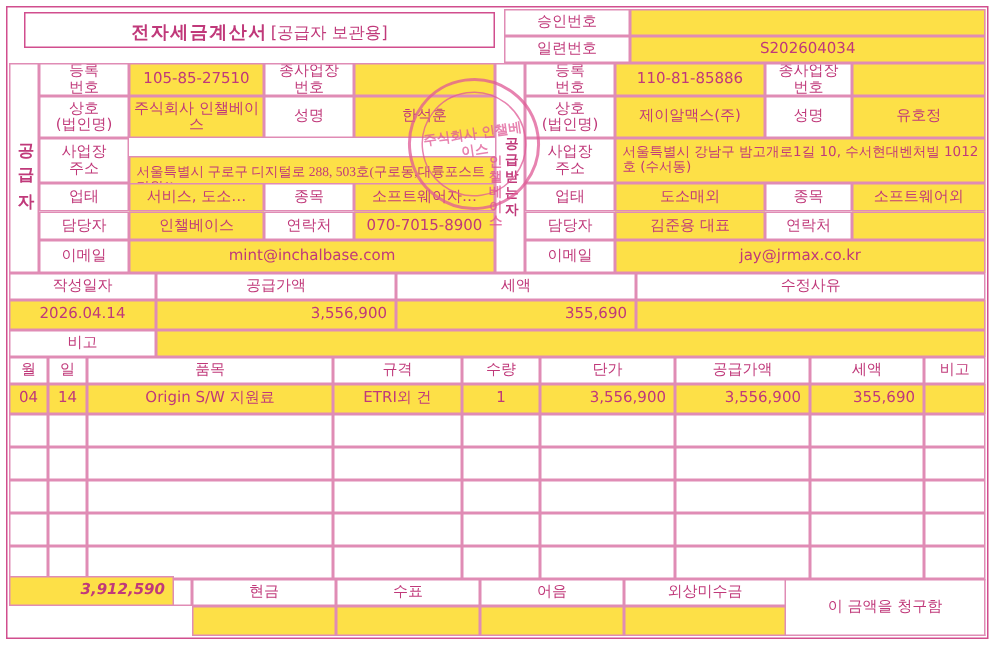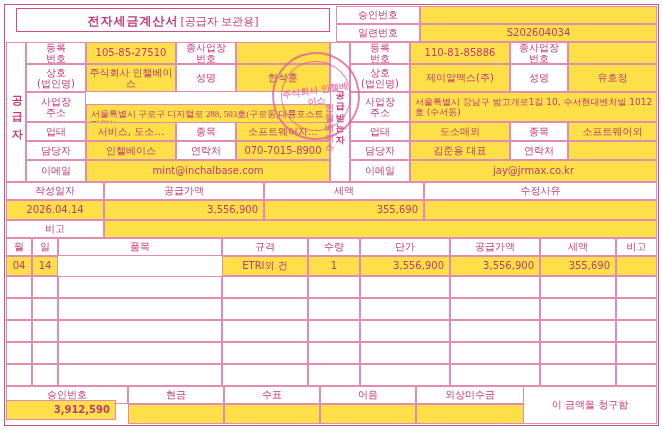--- a/index.html
+++ b/index.html
@@ -146,20 +146,21 @@
   <div class="cell lbl" style="left:58px;top:238px;width:164px;height:18px;">품목</div>
   <div class="cell lbl" style="left:222px;top:238px;width:86px;height:18px;">규격</div>
   <div class="cell lbl" style="left:308px;top:238px;width:52px;height:18px;">수량</div>
   <div class="cell lbl" style="left:360px;top:238px;width:90px;height:18px;">단가</div>
   <div class="cell lbl" style="left:450px;top:238px;width:90px;height:18px;">공급가액</div>
   <div class="cell lbl" style="left:540px;top:238px;width:76px;height:18px;">세액</div>
   <div class="cell lbl" style="left:616px;top:238px;width:41px;height:18px;">비고</div>
 
   <div class="cell val" style="left:6px;top:256px;width:26px;height:20px;">04</div>
   <div class="cell val" style="left:32px;top:256px;width:26px;height:20px;">14</div>
+  <div class="cell val" style="left:58px;top:256px;width:164px;height:20px;">Origin S/W 지원료</div>
   <div class="cell val" style="left:222px;top:256px;width:86px;height:20px;">ETRI외 건</div>
   <div class="cell val" style="left:308px;top:256px;width:52px;height:20px;">1</div>
   <div class="cell val right" style="left:360px;top:256px;width:90px;height:20px;">3,556,900</div>
   <div class="cell val right" style="left:450px;top:256px;width:90px;height:20px;">3,556,900</div>
   <div class="cell val right" style="left:540px;top:256px;width:76px;height:20px;">355,690</div>
   <div class="cell val" style="left:616px;top:256px;width:41px;height:20px;"></div>
 
   <div class="cell" style="left:6px;top:276px;width:26px;height:22px;"></div>
   <div class="cell" style="left:32px;top:276px;width:26px;height:22px;"></div>
   <div class="cell" style="left:58px;top:276px;width:164px;height:22px;"></div>
@@ -212,21 +213,21 @@
 
   <div class="cell lbl" style="left:6px;top:386px;width:122px;height:18px;">승인번호</div>
   <div class="cell lbl" style="left:128px;top:386px;width:96px;height:18px;">현금</div>
   <div class="cell lbl" style="left:224px;top:386px;width:96px;height:18px;">수표</div>
   <div class="cell lbl" style="left:320px;top:386px;width:96px;height:18px;">어음</div>
   <div class="cell lbl" style="left:416px;top:386px;width:108px;height:18px;">외상미수금</div>
   <div class="cell nb" style="left:524px;top:386px;width:133px;height:38px;border-top:1px solid #e08cb5;border-right:1px solid #e08cb5;border-bottom:1px solid #e08cb5;">
     <span>이 금액을 청구함</span>
   </div>
 
-  <div class="cell val right b" style="left:6px;top:400px;width:110px;height:20px;">3,912,590</div>
+  <div class="cell val right b" style="left:6px;top:384px;width:110px;height:20px;font-style:italic;">3,912,590</div>
   <div class="cell val right" style="left:128px;top:404px;width:96px;height:20px;"></div>
   <div class="cell val right" style="left:224px;top:404px;width:96px;height:20px;"></div>
   <div class="cell val right" style="left:320px;top:404px;width:96px;height:20px;"></div>
   <div class="cell val right" style="left:416px;top:404px;width:108px;height:20px;"></div>
 
   <div class="stamp">
     <div class="inner">주식회사 인챌베이스</div>
   </div>
   <div class="stampv">인챌베이스</div>
 

